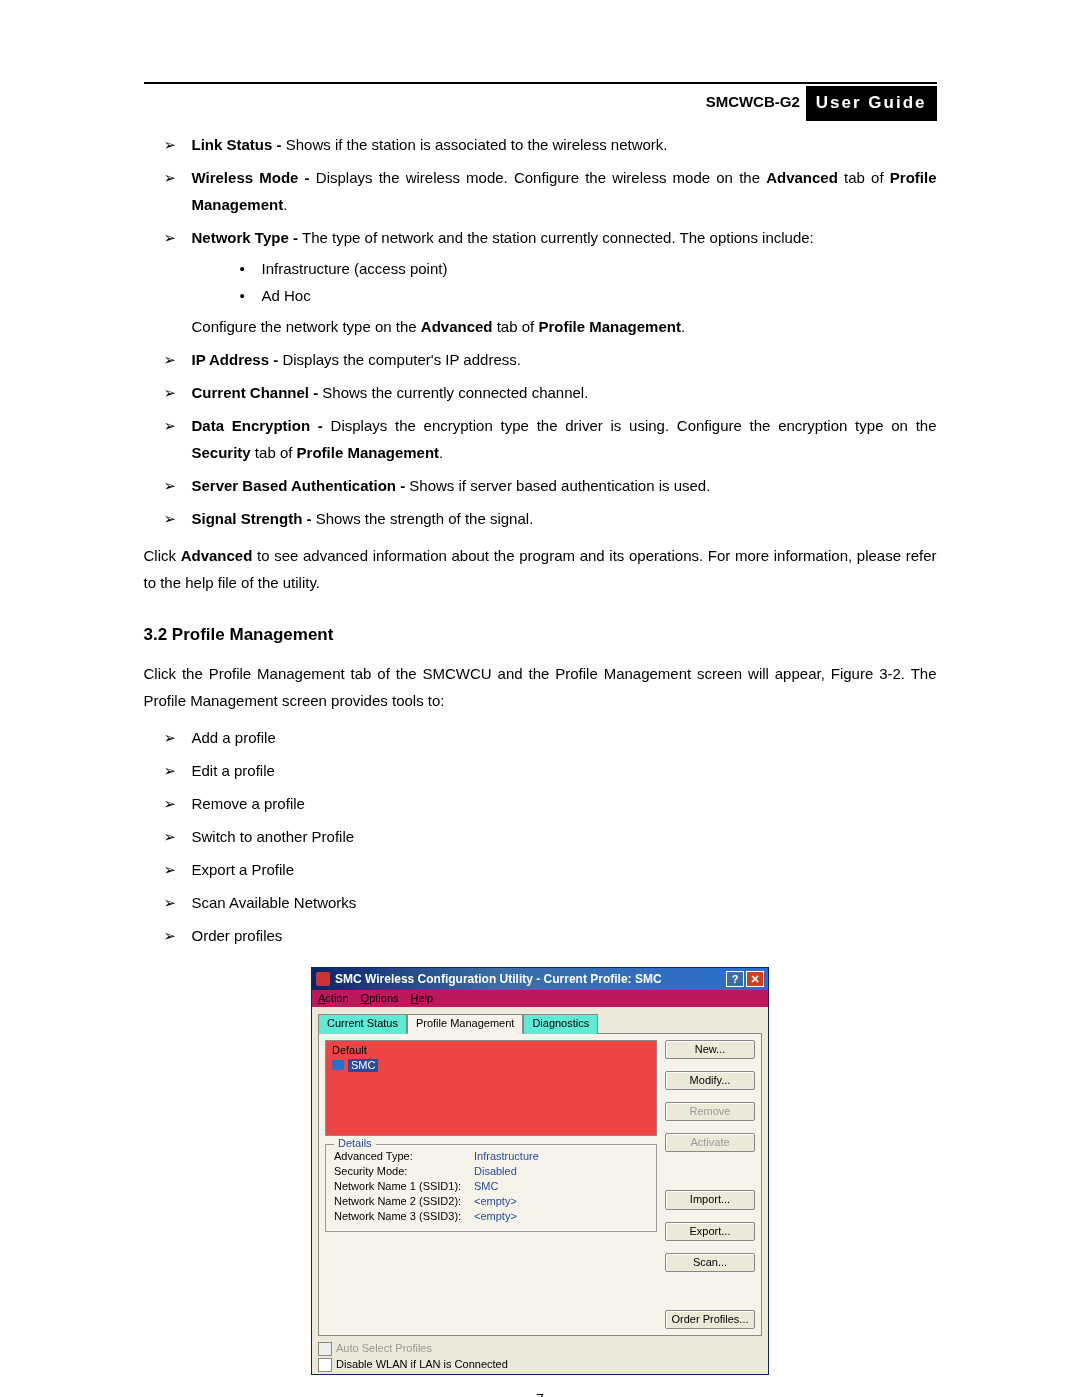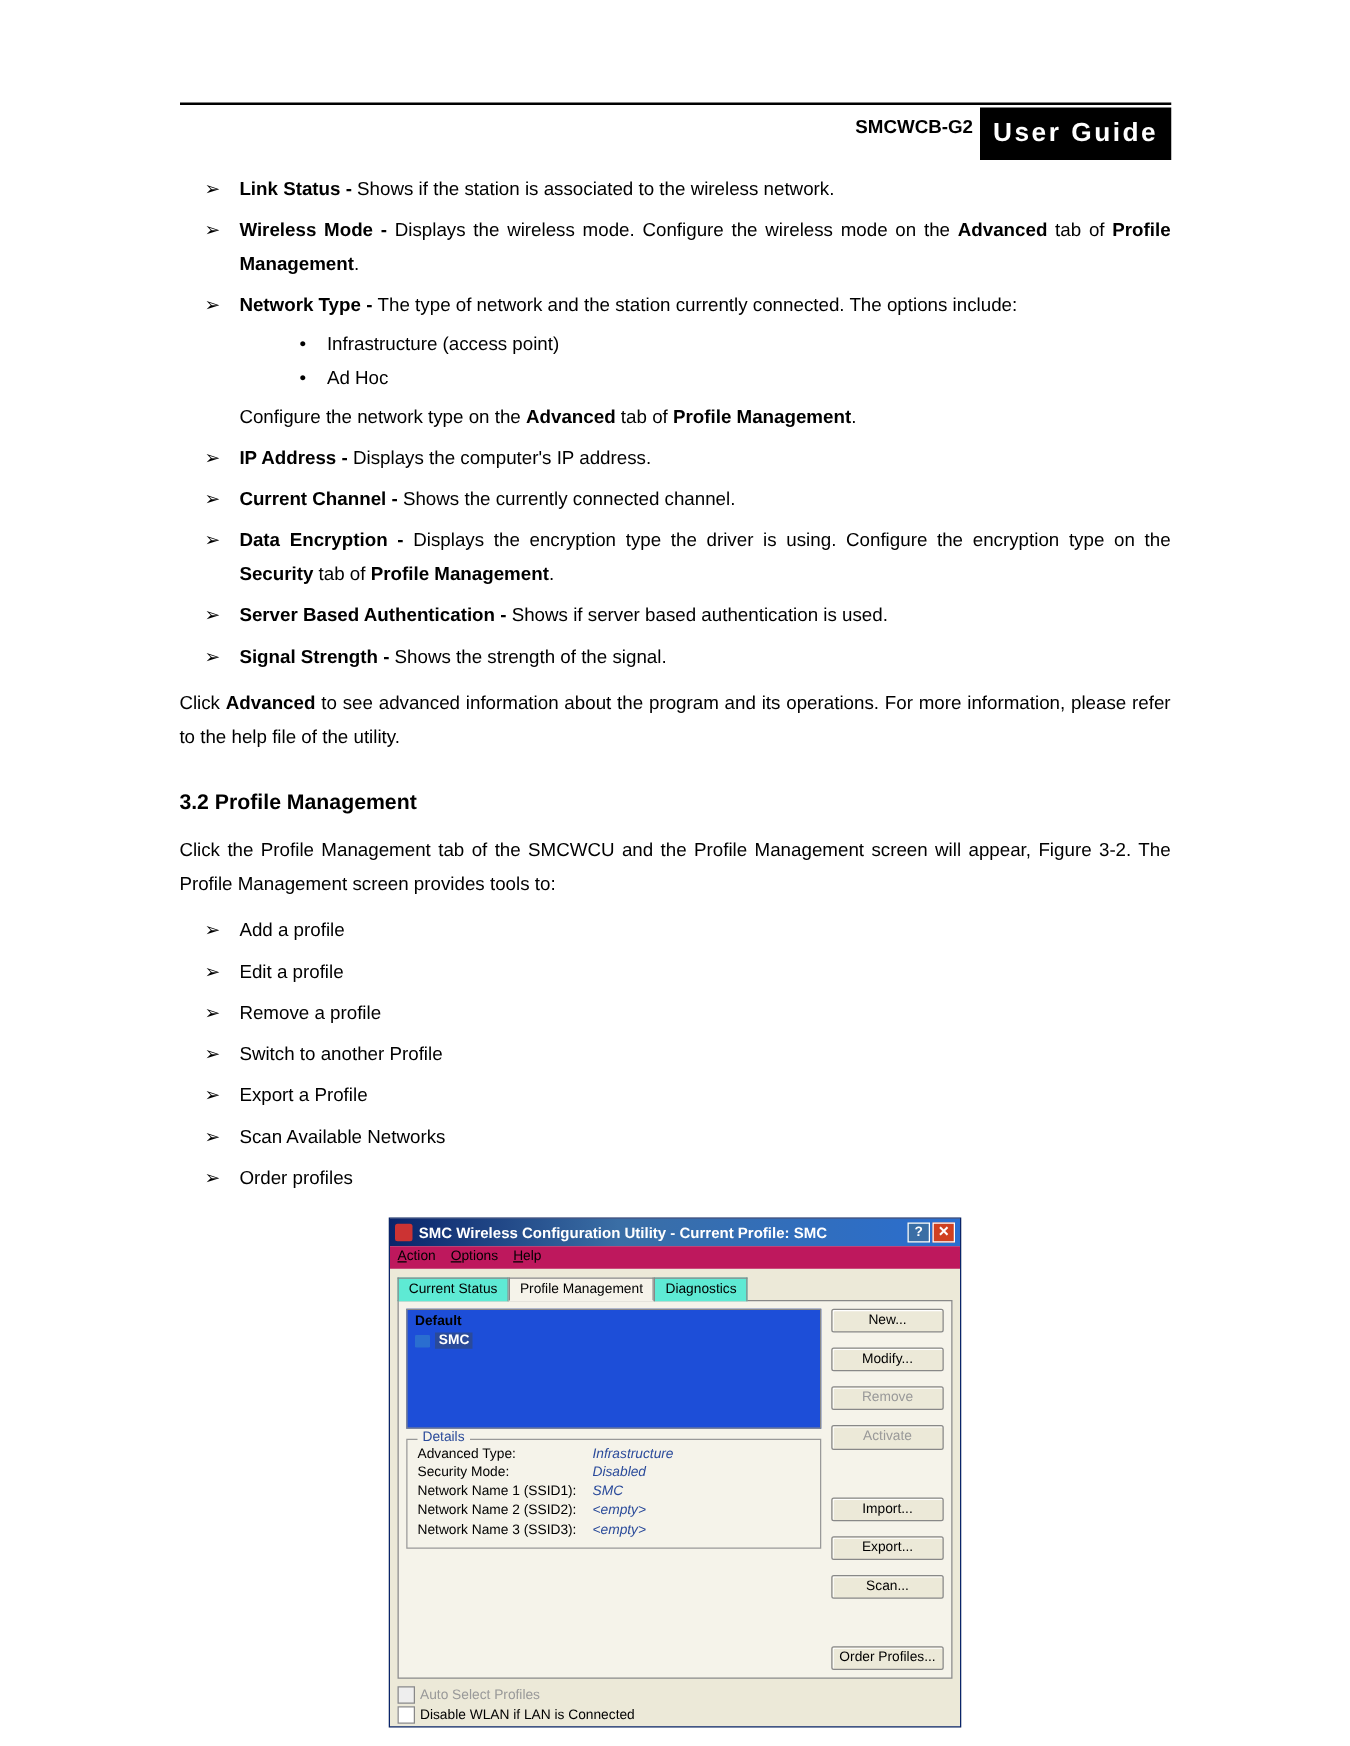--- a/index.html
+++ b/index.html
@@ -31,21 +31,21 @@
     margin-bottom: 10px;
   }
   .header-model {
     padding: 2px 6px;
     font-size: 15px;
   }
   .header-guide {
     background: #000;
     color: #fff;
     padding: 2px 10px;
-    font-size: 21px;
+    font-size: 17px;
     letter-spacing: 2px;
   }
   ul.arrow-list {
     list-style: none;
     padding-left: 20px;
     margin: 0 0 8px 0;
   }
   ul.arrow-list > li {
     position: relative;
     padding-left: 28px;
@@ -179,25 +179,24 @@
     display: flex;
     gap: 8px;
   }
   .profile-pane {
     flex: 1;
     display: flex;
     flex-direction: column;
   }
   .profile-list {
     border: 1px solid #888;
-    background: #1d4ed8;
+    background: #ef4444;
     height: 88px;
     padding: 3px 6px;
     font-size: 11px;
-    font-weight: bold;
   }
   .profile-item {
     display: flex;
     align-items: center;
     gap: 4px;
     padding: 0 0 2px 0;
   }
   .profile-icon {
     width: 12px; height: 10px;
     background: #2a6ed0;
@@ -217,21 +216,21 @@
     background: #f5f3ea;
     padding: 0 4px;
     color: #2a4a9a;
     font-size: 11px;
   }
   .details-row {
     display: flex;
     padding: 1px 0;
   }
   .details-row .k { width: 140px; }
-  .details-row .v { color: #2a4a9a; font-style: italic; }
+  .details-row .v { color: #2a4a9a; }
   .btn-col {
     width: 90px;
     display: flex;
     flex-direction: column;
     gap: 12px;
   }
   .btn-col .gap { height: 14px; }
   .winbutton {
     border: 1px solid #888;
     background: #ece9d8;

